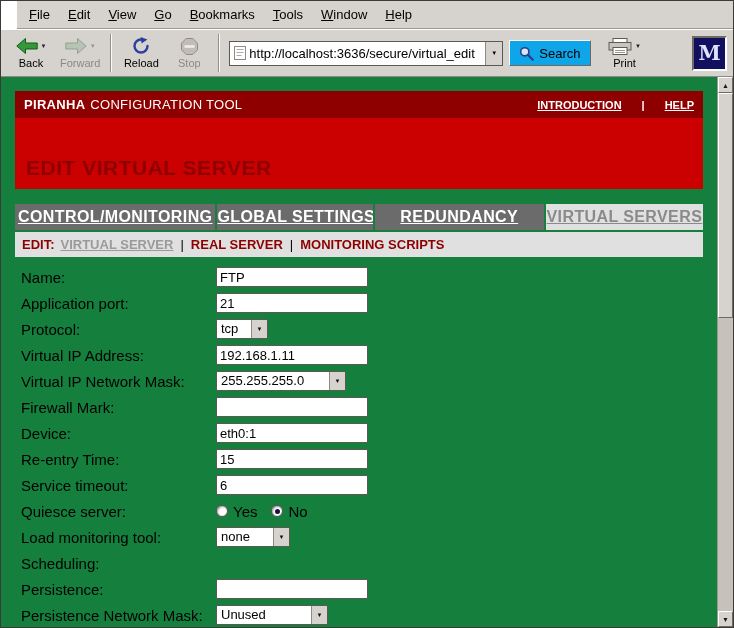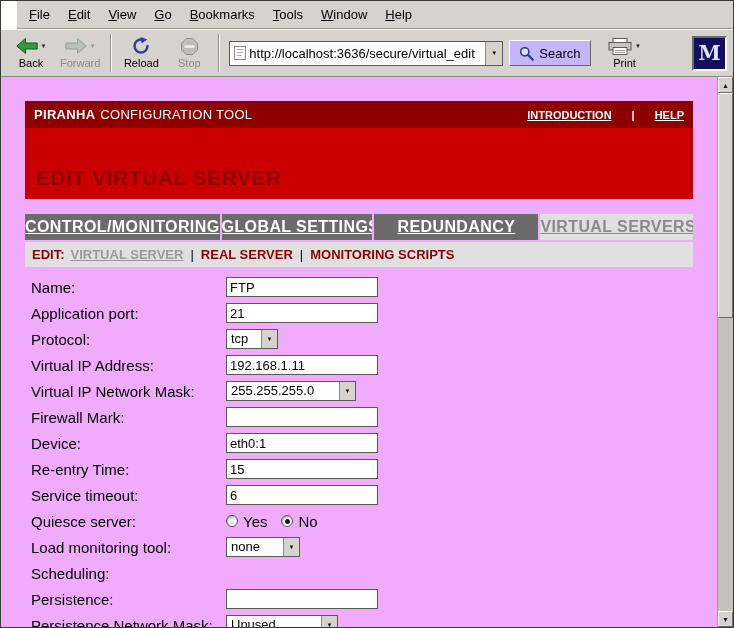--- a/index.html
+++ b/index.html
@@ -25,33 +25,33 @@
   .caret { font-size:6px; line-height:1; color:#222; }
   .disabled .caret { color:#9b978e; }
   .tb-sep { width:0; height:38px; border-left:1px solid #938f86; border-right:1px solid #fbfaf8; margin:0 5px; }
 
   .url-box { display:flex; align-items:center; height:25px; flex:0 0 274px; background:#fff;
              border:1px solid #5c5952; margin:0 6px 0 4px; padding-left:4px; }
   .url-text { flex:1; font-size:13px; white-space:nowrap; overflow:hidden; color:#000; padding:0 3px; }
   .url-drop { width:17px; align-self:stretch; background:#d6d3ce; border-left:1px solid #8f8b84;
               display:flex; align-items:center; justify-content:center; font-size:6px; cursor:pointer; }
 
-  .search-btn { display:flex; align-items:center; gap:5px; height:26px; padding:4px 9px; background:#c4b5fd;
+  .search-btn { display:flex; align-items:center; gap:5px; height:26px; padding:4px 9px; background:#0ea5e9;
                 border:1px solid; border-color:#ffffff #6e6a63 #6e6a63 #ffffff; font-size:13px; cursor:pointer; }
 
   .print-btn { margin-left:10px; }
 
   .throbber { margin-left:auto; width:35px; height:35px; background:#10105e;
               border:2px solid; border-color:#6e6a63 #ffffff #ffffff #6e6a63;
               color:#dfe3ff; display:flex; align-items:center; justify-content:center;
               font-family:"DejaVu Serif", serif; font-weight:bold; font-size:20px; }
 
   
-  .viewport { position:absolute; top:76px; left:0; width:716px; height:550px; background:#f0abfc;
-              padding:24px; overflow:hidden; }
+  .viewport { position:absolute; top:76px; left:0; width:716px; height:550px; background:#15803d;
+              padding:14px; overflow:hidden; }
 
   .ph-bar { height:27px; background:#8e0000; display:flex; align-items:center; justify-content:space-between; padding:0 9px; }
   .brand { color:#fff; font-size:13px; letter-spacing:.3px; white-space:nowrap; }
   .brand-strong { font-weight:bold; }
   .brand-rest { margin-left:5px; }
   .ph-links { color:#fff; font-size:11px; font-weight:bold; display:flex; gap:20px; align-items:flex-start; }
   .ph-links a { color:#fff; text-decoration:underline; cursor:pointer; }
 
   .ph-band { height:71px; background:#cb0000; position:relative; }
   .page-title { position:absolute; left:11px; bottom:9px; font-size:21px; font-weight:bold; color:#8e0000; letter-spacing:.5px; }

